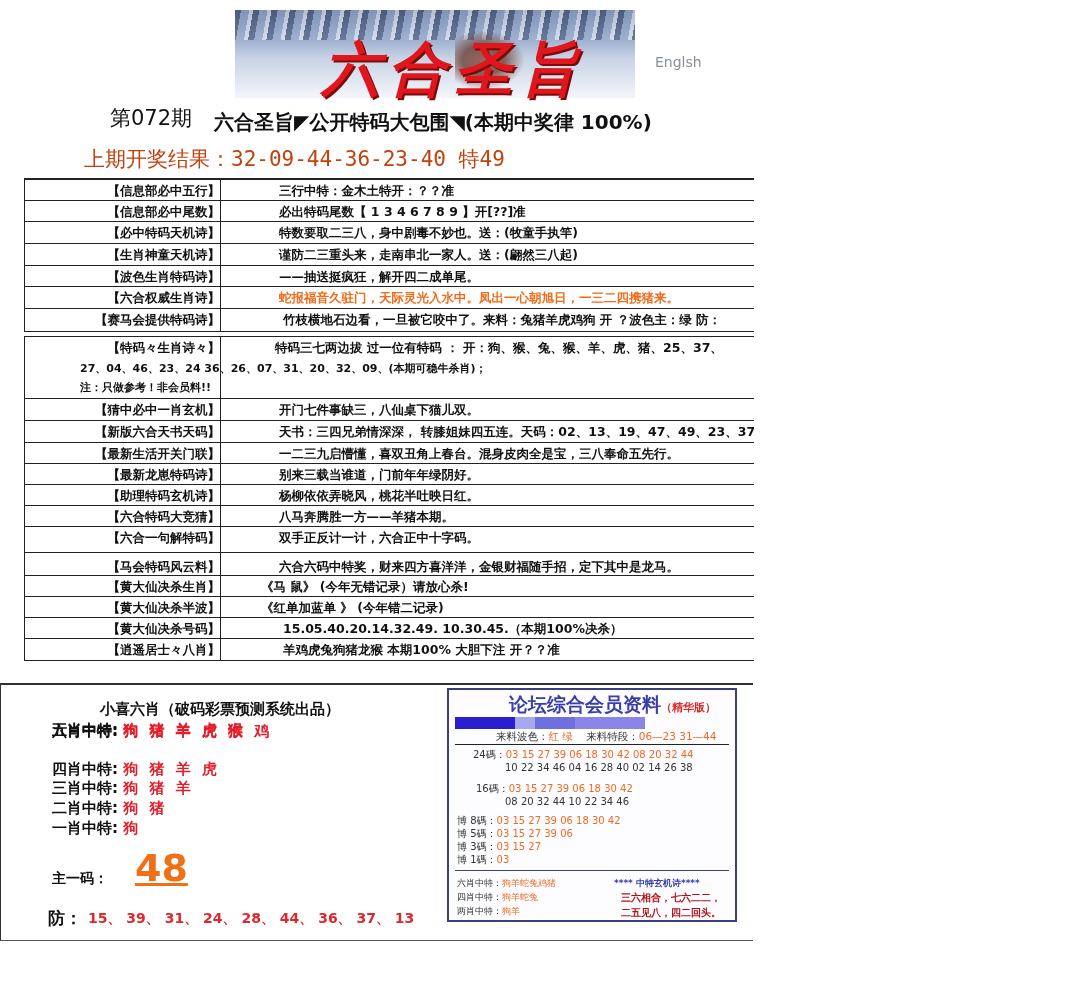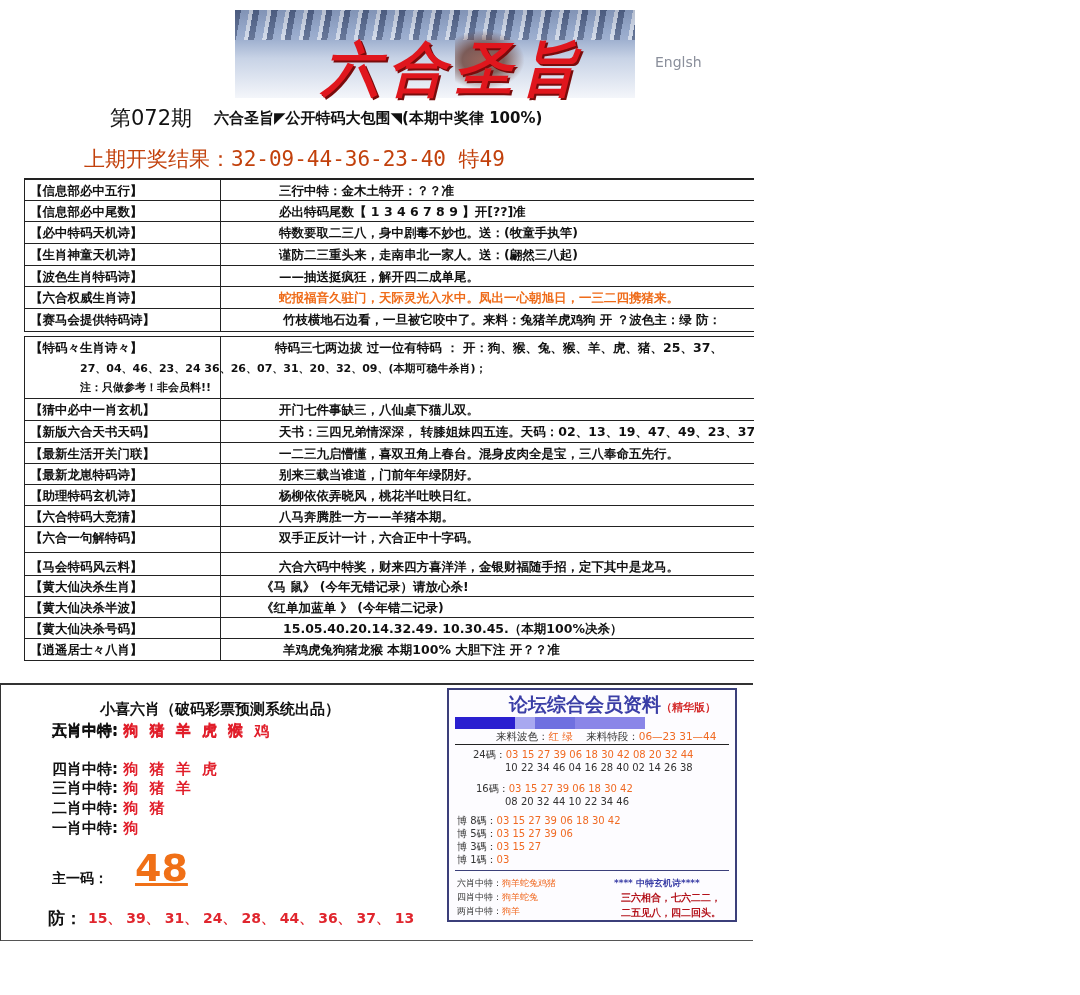--- a/index.html
+++ b/index.html
@@ -14,28 +14,28 @@
   .banner::before { content:""; position:absolute; left:0; top:0; right:0; height:30px;
     background:repeating-linear-gradient(100deg,#3c4a6c 0 6px,#9fb0d0 6px 14px,#ffffff 14px 18px); opacity:.55; }
   .banner .horse { position:absolute; left:220px; top:20px; width:70px; height:60px;
     background:radial-gradient(ellipse at 40% 50%,#8b4a3a 0,#6b4036 35%,transparent 70%); opacity:.8; }
   .banner-title { position:absolute; left:320px; top:30px; font-family:"DejaVu Serif", serif;
     font-size:58px; font-weight:bold; font-style:italic; color:#e0161d; letter-spacing:8px;
     text-shadow:2px 2px 0 #7a0b0b; line-height:1; }
   .lang { left:655px; top:54px; font-size:14px; color:#8a8f9b; }
 
   .issue { left:110px; top:104px; font-size:21px; color:#111;text-align:right; }
-  .headline { left:214px; top:109px; font-size:15px; font-weight:bold; color:#111; }
+  .headline { left:214px; top:109px; font-size:20px; font-weight:bold; color:#111; }
   .lastdraw { left:84px; top:145px; font-size:21px; color:#c2410c; font-family:"DejaVu Sans Mono", monospace; }
 
   
   .tbl { left:24px; top:178px; width:730px; }
   .row { position:relative; display:flex; border-bottom:1px solid #222; }
   .row .lab { width:197px; border-left:1px solid #222; border-right:1px solid #222;
-    font-size:12.5px; font-weight:bold; padding:3px 0 0 5px; box-sizing:border-box; white-space:nowrap; }
+    font-size:12.5px; font-weight:bold; padding:3px 0 0 5px; box-sizing:border-box; white-space:nowrap;text-align:right; }
   .row .val { flex:1; font-size:12.5px; font-weight:bold; padding:3px 0 0 58px; white-space:nowrap; overflow:hidden; }
   .row.first { border-top:2px solid #222; }
   .orange { color:#ef6c1a; }
   .sub { display:block; font-size:11px; padding-left:0; margin-left:-54px; margin-top:4px; }
   .nums { font-weight:normal; font-size:11px; }
 
   
   .bl { left:0; top:683px; width:752px; height:255px; border-top:2px solid #333;
         border-left:1px solid #333; border-bottom:1px solid #555; }
   .xx-title { left:100px; top:700px; font-size:15px; font-weight:bold; }

